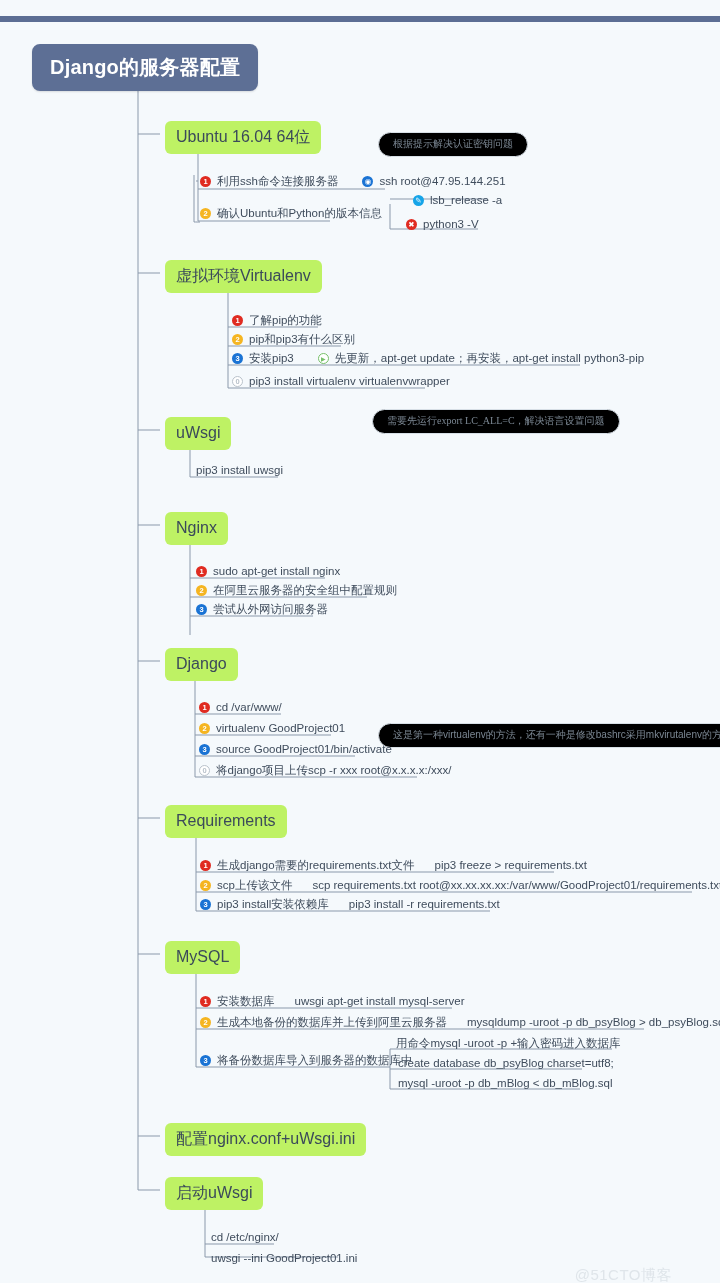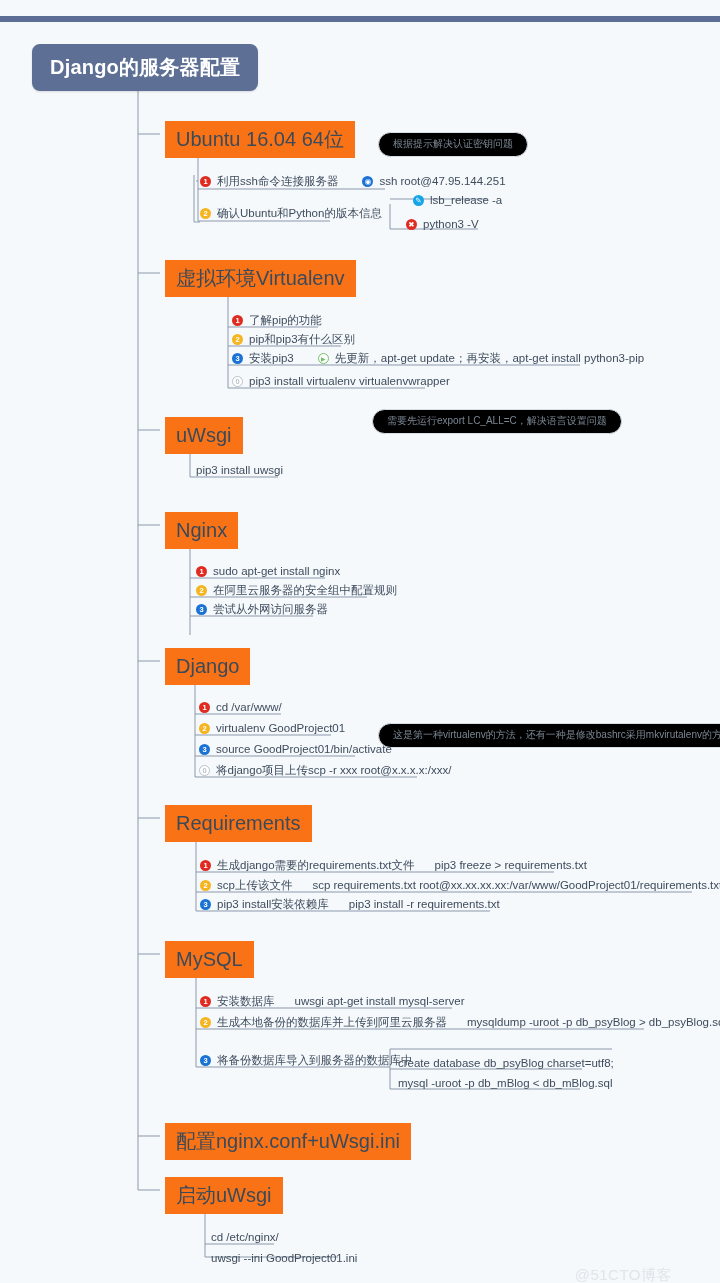--- a/index.html
+++ b/index.html
@@ -41,24 +41,24 @@
     background: #5d6f95;
     color: #ffffff;
     border-radius: 8px;
     font-size: 20px;
     font-weight: bold;
     padding: 13px 18px 14px 18px;
     letter-spacing: .2px;
     box-shadow: 0 1px 2px rgba(0,0,0,.12);
   }
   .branch {
-    background: #f97316;
+    background: #bef264;
     color: #3b4a5a;
-    border-radius: 0;
-    font-size: 20px;
+    border-radius: 6px;
+    font-size: 16px;
     padding: 8px 11px 9px 11px;
   }
   .leaf {
     color: #3f4c5c;
     font-size: 11.5px;
     padding: 3px 0 4px 0;
     display: flex;
     align-items: center;
     gap: 6px;
   }
@@ -240,21 +240,21 @@
     <span class="txt">先更新，apt-get update；再安装，apt-get install python3-pip</span>
   </div>
   <div class="node leaf" style="left:232px; top:357px;">
     <span class="badge b-grey">0</span>
     <span class="txt">pip3 install virtualenv virtualenvwrapper</span>
   </div>
 
   <div class="node branch" style="left:165px; top:401px;">
     <span>uWsgi</span>
   </div>
-  <div class="note" style="left:372px; top:393px;">
+  <div class="note" style="left:372px; top:393px;font-family:Liberation Serif, serif;">
     <span>需要先运行export LC_ALL=C，解决语言设置问题</span>
   </div>
   <div class="node plain" style="left:196px; top:446px;">
     <span class="txt">pip3 install uwsgi</span>
   </div>
 
   <div class="node branch" style="left:165px; top:496px;">
     <span>Nginx</span>
   </div>
   <div class="node leaf" style="left:196px; top:547px;">
@@ -322,20 +322,23 @@
   </div>
   <div class="node leaf" style="left:200px; top:998px;">
     <span class="badge b-yellow">2</span>
     <span class="txt">生成本地备份的数据库并上传到阿里云服务器</span>
     <span class="txt sub">mysqldump -uroot -p  db_psyBlog &gt; db_psyBlog.sql</span>
   </div>
   <div class="node leaf" style="left:200px; top:1036px;">
     <span class="badge b-blue">3</span>
     <span class="txt">将备份数据库导入到服务器的数据库中</span>
   </div>
+  <div class="node plain" style="left:396px; top:1019px;">
+    <span class="txt">用命令mysql -uroot -p +输入密码进入数据库</span>
+  </div>
   <div class="node plain" style="left:398px; top:1039px;">
     <span class="txt">create database db_psyBlog charset=utf8;</span>
   </div>
   <div class="node plain" style="left:398px; top:1059px;">
     <span class="txt">mysql -uroot -p db_mBlog &lt; db_mBlog.sql</span>
   </div>
 
   <div class="node branch" style="left:165px; top:1107px;">
     <span>配置nginx.conf+uWsgi.ini</span>
   </div>

